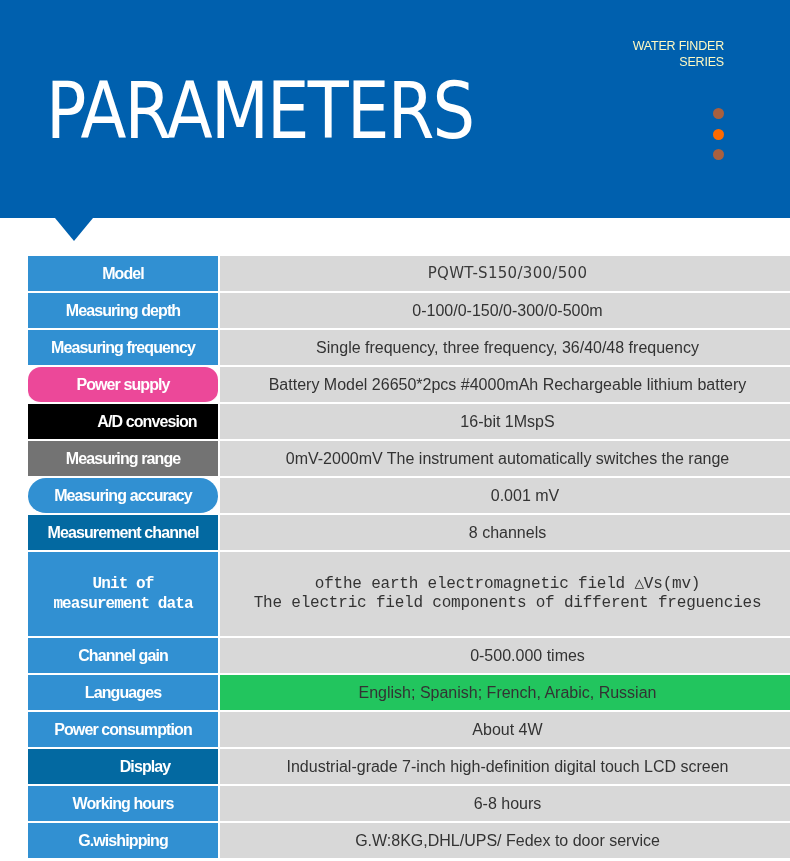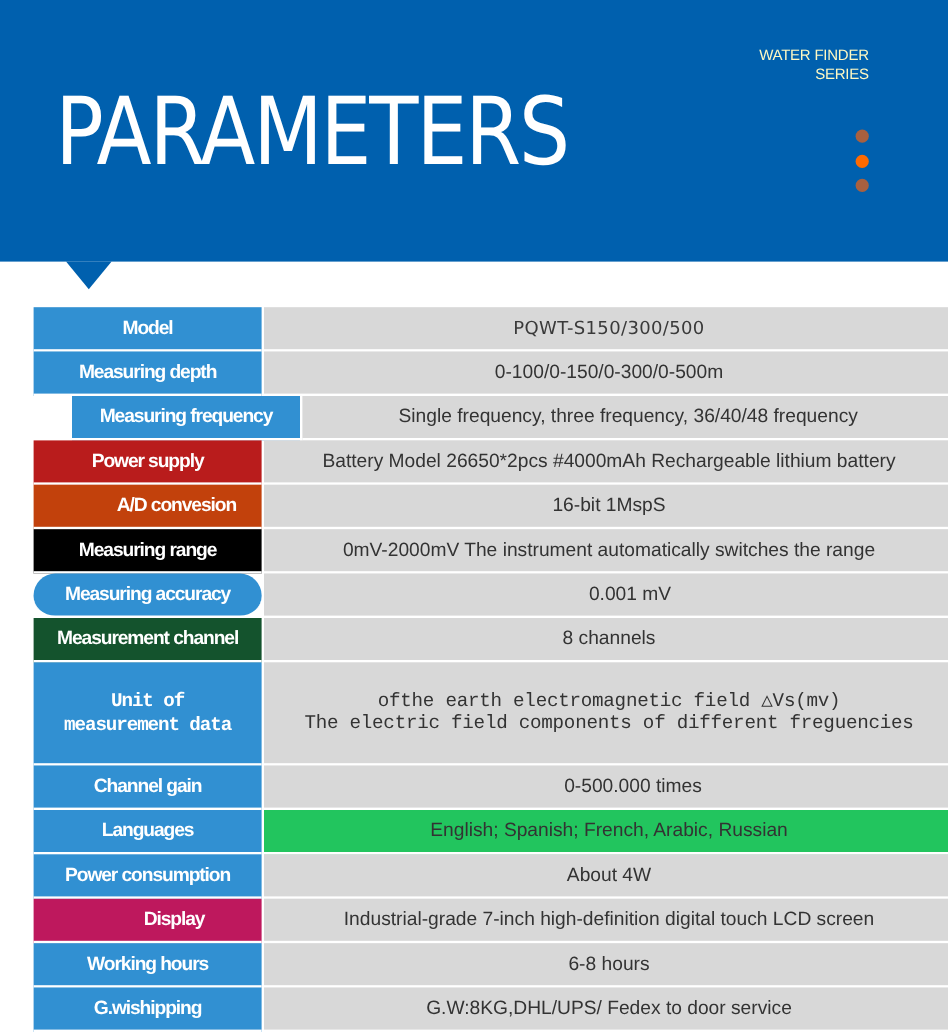--- a/index.html
+++ b/index.html
@@ -148,41 +148,41 @@
 <div class="spec-table">
   <div class="spec-row">
     <div class="cell-label" style="background: rgb(49, 144, 210);">Model</div>
     <div class="cell-value mono-ish" style="background: rgb(216, 216, 216);">PQWT-S150/300/500</div>
   </div>
   <div class="spec-row">
     <div class="cell-label" style="background: rgb(49, 144, 210);">Measuring depth</div>
     <div class="cell-value" style="background: rgb(216, 216, 216);">0-100/0-150/0-300/0-500m</div>
   </div>
   <div class="spec-row">
-    <div class="cell-label" style="background: rgb(49, 144, 210); margin-left: 32px;">Measuring frequency</div>
+    <div class="cell-label" style="background: rgb(49, 144, 210);">Measuring frequency</div>
     <div class="cell-value" style="background: rgb(216, 216, 216);">Single frequency, three frequency, 36/40/48 frequency</div>
   </div>
   <div class="spec-row">
-    <div class="cell-label" style="background: #b91c1c;">Power supply</div>
+    <div class="cell-label" style="background: #ec4899; border-radius: 13px;">Power supply</div>
     <div class="cell-value" style="background: rgb(216, 216, 216);">Battery Model 26650*2pcs #4000mAh Rechargeable lithium battery</div>
   </div>
   <div class="spec-row">
-    <div class="cell-label" style="background: #c2410c; padding-left: 48px;">A/D convesion</div>
+    <div class="cell-label" style="background: #000000; padding-left: 48px;">A/D convesion</div>
     <div class="cell-value" style="background: rgb(216, 216, 216);">16-bit 1MspS</div>
   </div>
   <div class="spec-row">
-    <div class="cell-label" style="background: #000000;">Measuring  range</div>
+    <div class="cell-label" style="background: #737373;">Measuring  range</div>
     <div class="cell-value" style="background: rgb(216, 216, 216);">0mV-2000mV The instrument automatically switches the range</div>
   </div>
   <div class="spec-row">
     <div class="cell-label" style="background: rgb(49, 144, 210); border-radius: 18px;">Measuring  accuracy</div>
     <div class="cell-value" style="background: rgb(216, 216, 216); padding-left: 35px;">0.001 mV</div>
   </div>
   <div class="spec-row">
-    <div class="cell-label" style="background: #14532d;">Measurement channel</div>
+    <div class="cell-label" style="background: #0369a1;">Measurement channel</div>
     <div class="cell-value" style="background: rgb(216, 216, 216);">8 channels</div>
   </div>
   <div class="spec-row tall">
     <div class="cell-label" style="background: rgb(49, 144, 210);">
       <div>
         <span class="ml">Unit of</span>
         <span class="ml">measurement data</span>
       </div>
     </div>
     <div class="cell-value normal" style="background: rgb(216, 216, 216);">
@@ -198,21 +198,21 @@
   </div>
   <div class="spec-row">
     <div class="cell-label" style="background: rgb(49, 144, 210);">Languages</div>
     <div class="cell-value" style="background: #22c55e;">English; Spanish; French, Arabic, Russian</div>
   </div>
   <div class="spec-row">
     <div class="cell-label" style="background: rgb(49, 144, 210);">Power consumption</div>
     <div class="cell-value" style="background: rgb(216, 216, 216);">About 4W</div>
   </div>
   <div class="spec-row">
-    <div class="cell-label" style="background: #be185d; padding-left: 44px;">Display</div>
+    <div class="cell-label" style="background: #0369a1; padding-left: 44px;">Display</div>
     <div class="cell-value" style="background: rgb(216, 216, 216);">Industrial-grade 7-inch high-definition digital touch LCD screen</div>
   </div>
   <div class="spec-row">
     <div class="cell-label" style="background: rgb(49, 144, 210);">Working hours</div>
     <div class="cell-value" style="background: rgb(216, 216, 216);">6-8 hours</div>
   </div>
   <div class="spec-row">
     <div class="cell-label" style="background: rgb(49, 144, 210);">G.wishipping</div>
     <div class="cell-value" style="background: rgb(216, 216, 216);">G.W:8KG,DHL/UPS/ Fedex to door service</div>
   </div>

